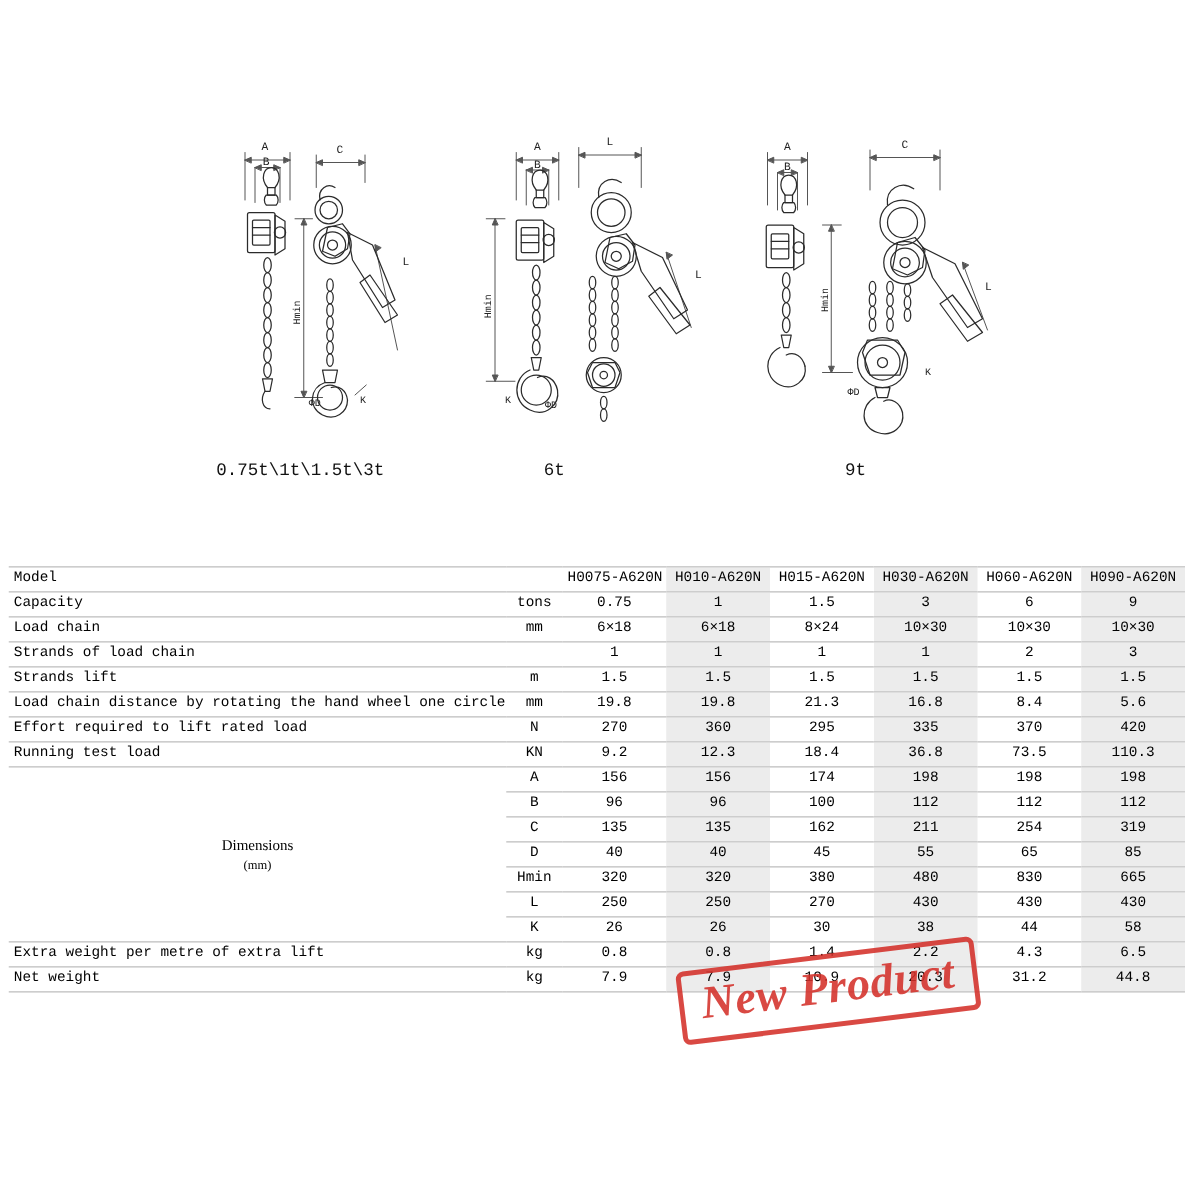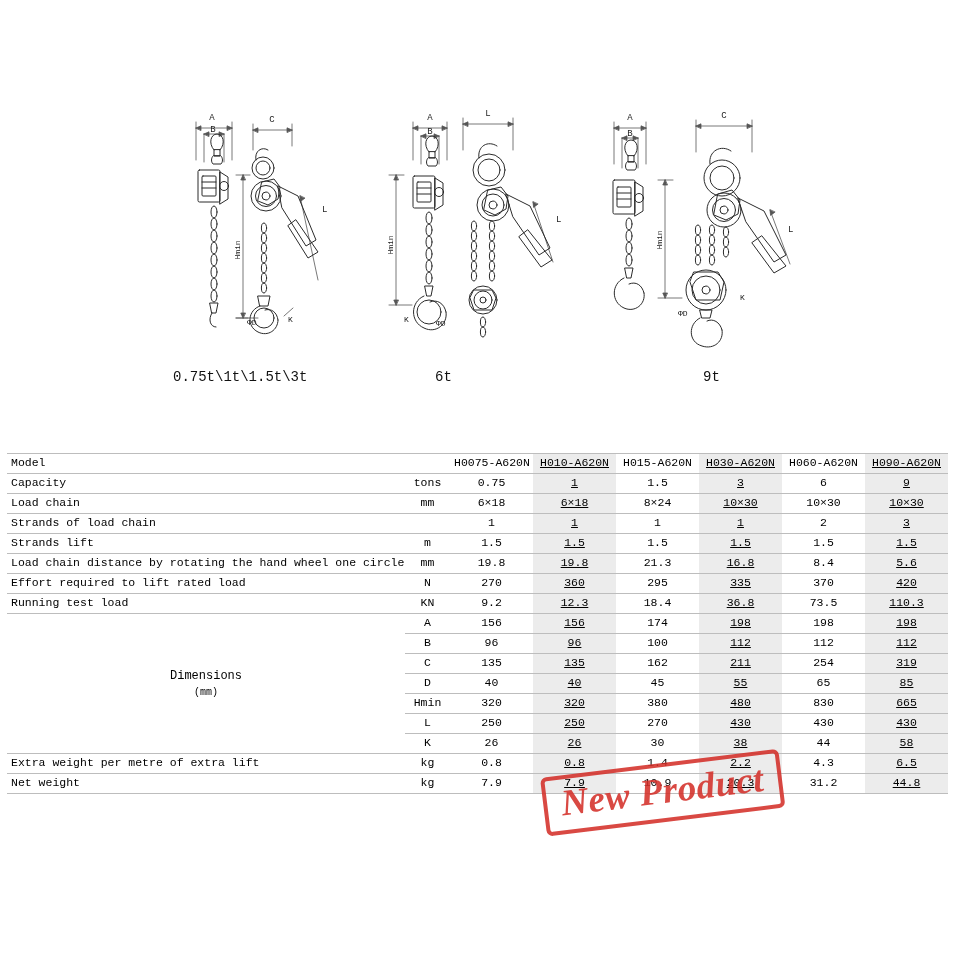--- a/index.html
+++ b/index.html
@@ -34,21 +34,21 @@
   }
   .fig-caption {
     position: absolute;
     font-family: "Liberation Mono", monospace;
     font-size: 14px;
     color: #111;
     white-space: nowrap;
   }
   #cap0 { left: 173px; top: 369px; }
   #cap1 { left: 435px; top: 369px; }
-  #cap2 { left: 703px; top: 369px; }
+  #cap2 { left: 676px; top: 369px; }
 
   
   .table-wrap {
     position: absolute;
     left: 7px;
     top: 453px;
     width: 941px;
   }
   table.spec {
     border-collapse: collapse;
@@ -74,33 +74,33 @@
   }
   td.unit {
     text-align: center;
     background: #ececec;
   }
   td.val {
     text-align: center;
   }
   td.val.shade {
     background: #ececec;
-    text-decoration: underline;
   }
   td.dimlabel {
     text-align: center;
     vertical-align: middle;
     font-size: 12px;
   }
   td.dimsub {
     text-align: center;
     background: #ececec;
   }
   .dim-inner {
     line-height: 1.5;
+    font-family: Liberation Serif, serif;
   }
   .dim-inner .small {
     font-size: 10px;
   }
   .first-row td {
     border-top: 1px solid #9a9a9a;
   }
   .last-row td {
     border-bottom: 1px solid #9a9a9a;
   }

